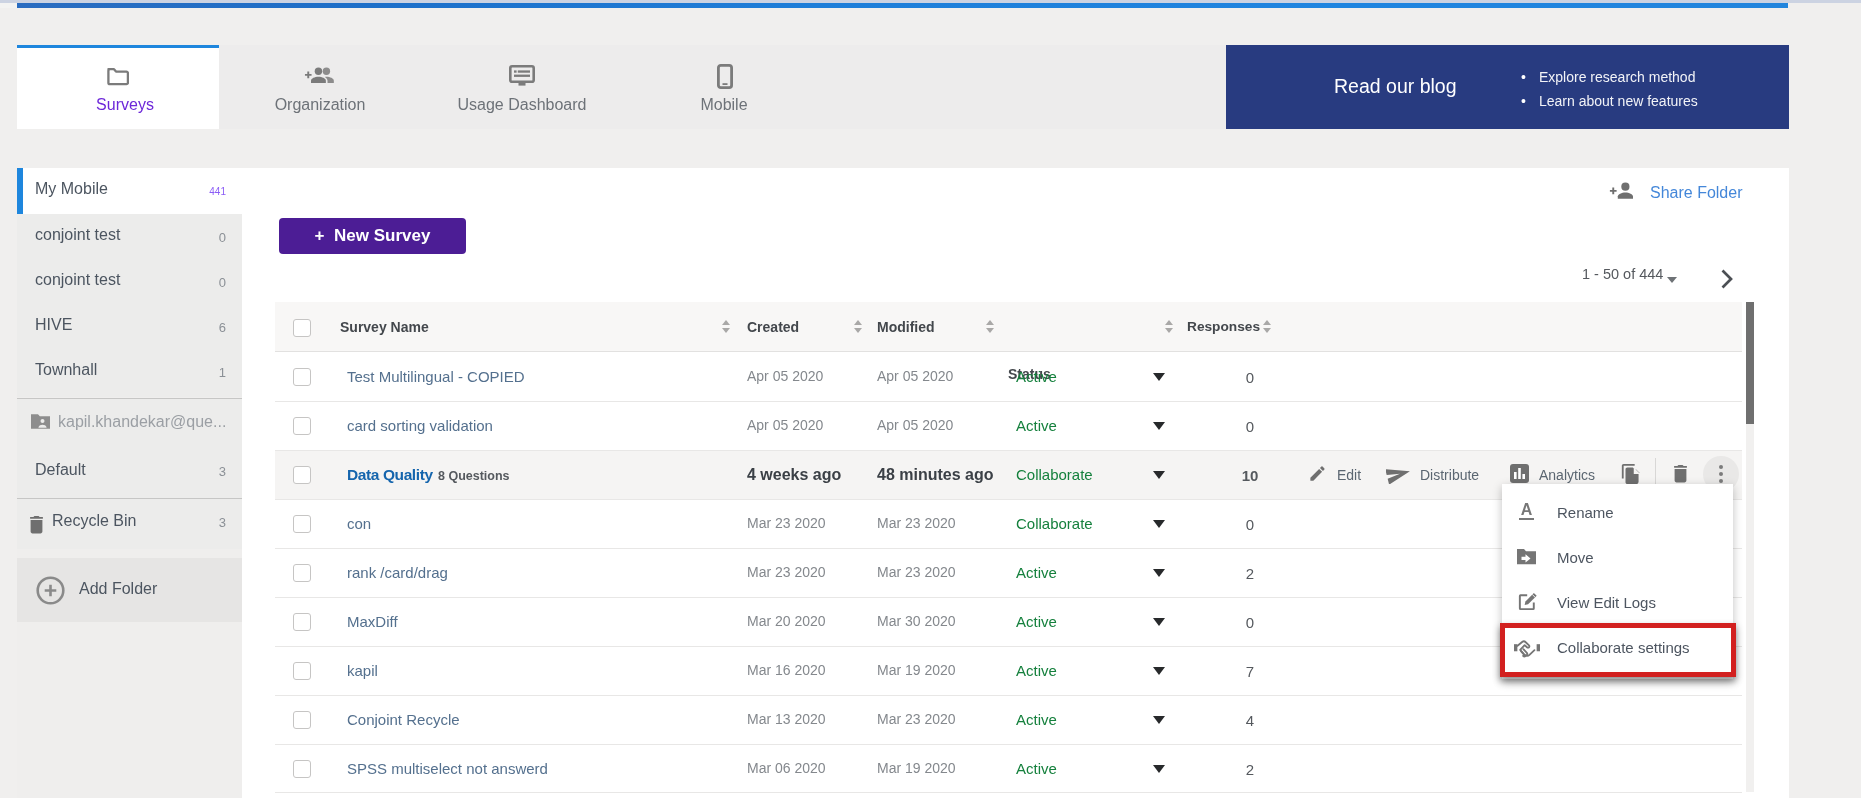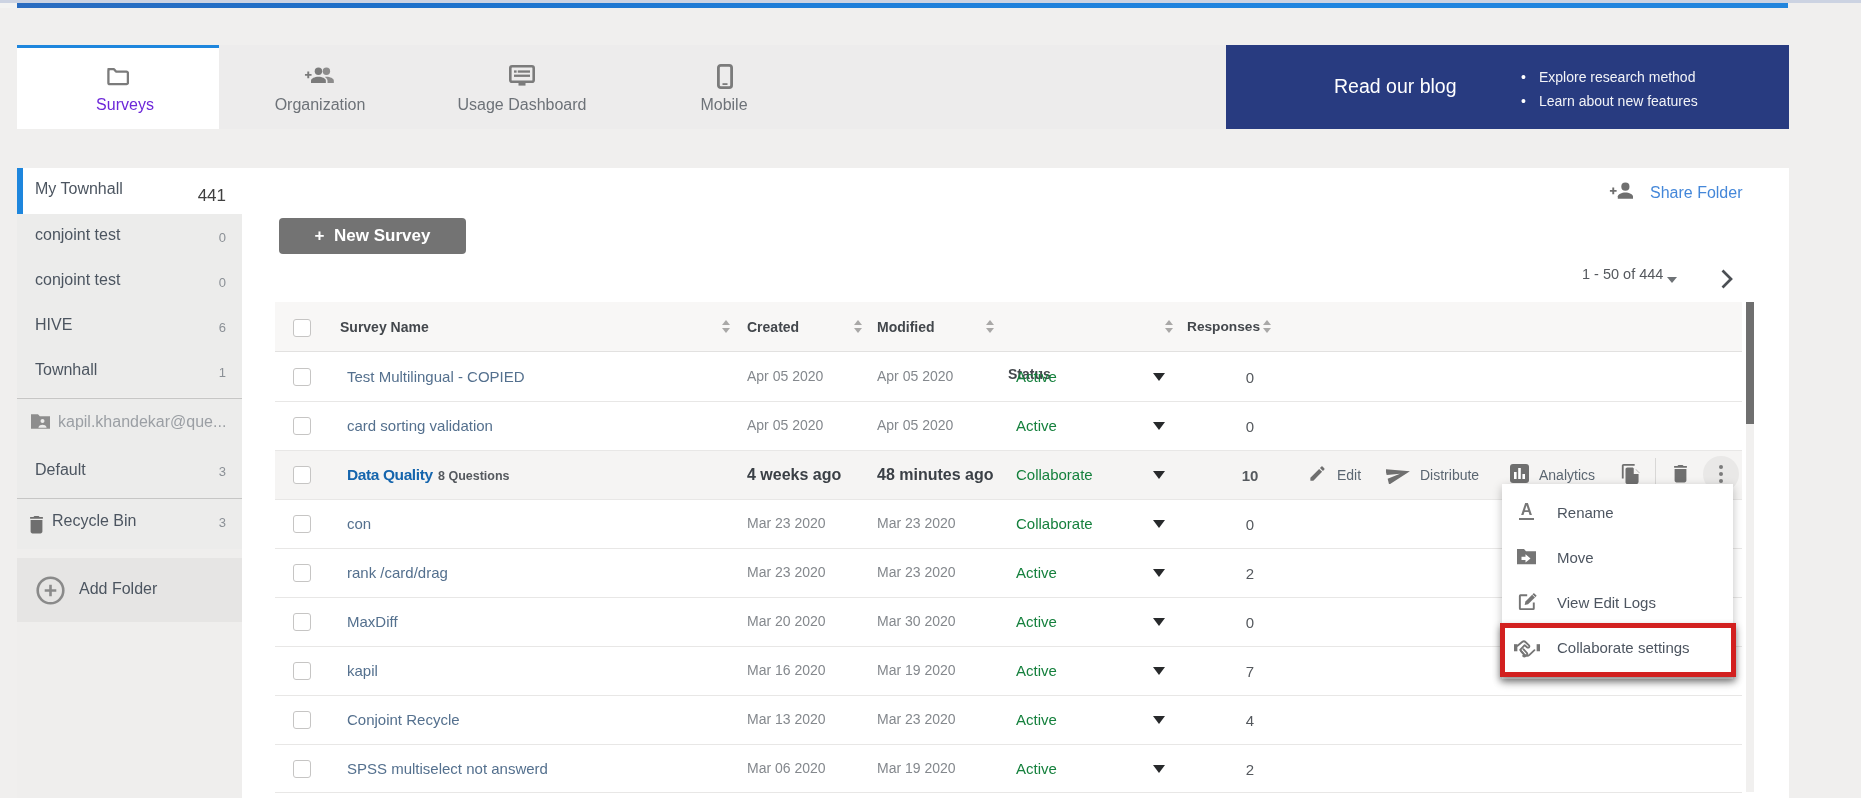--- a/index.html
+++ b/index.html
@@ -81,22 +81,22 @@
 <div class="abs" style="left:1226px;top:45px;width:563px;height:84px;background:#283b80;"></div>
 <div class="abs" style="left:1310px;top:75px;width:240px;height:26px;color:#ffffff;font-size:19.5px;margin-left:24px;">Read our blog</div>
 <div class="abs" style="left:1521px;top:69px;color:#ffffff;font-size:14px;">•</div>
 <div class="abs" style="left:1539px;top:69px;color:#f2f3f7;font-size:14px;">Explore research method</div>
 <div class="abs" style="left:1521px;top:93px;color:#ffffff;font-size:14px;">•</div>
 <div class="abs" style="left:1539px;top:93px;color:#f2f3f7;font-size:14px;">Learn about new features</div>
 
 <div class="abs" style="left:17px;top:168px;width:225px;height:630px;background:#efeeed;"></div>
 
 <div class="abs" style="left:17px;top:168px;width:225px;height:46px;background:#ffffff;border-left:6px solid #1e86dd;"></div>
-<div class="abs" style="left:35px;top:180px;font-size:16px;color:#4c5560;">My Townhall</div>
-<div class="abs" style="left:120px;top:186px;width:106px;text-align:right;font-size:17px;color:#404040;">441</div>
+<div class="abs" style="left:35px;top:180px;font-size:16px;color:#4c5560;">My Mobile</div>
+<div class="abs" style="left:120px;top:186px;width:106px;text-align:right;font-size:10px;color:#8b5cf6;">441</div>
 
 <div class="abs" style="left:17px;top:214px;width:225px;height:183px;background:#ececeb;"></div>
 <div class="abs" style="left:35px;top:226px;font-size:16px;color:#4c5560;">conjoint test</div>
 <div class="abs" style="left:120px;top:230px;width:106px;text-align:right;font-size:13px;color:#8b9096;">0</div>
 <div class="abs" style="left:35px;top:271px;font-size:16px;color:#4c5560;">conjoint test</div>
 <div class="abs" style="left:120px;top:275px;width:106px;text-align:right;font-size:13px;color:#8b9096;">0</div>
 <div class="abs" style="left:35px;top:316px;font-size:16px;color:#4c5560;">HIVE</div>
 <div class="abs" style="left:120px;top:320px;width:106px;text-align:right;font-size:13px;color:#8b9096;">6</div>
 <div class="abs" style="left:35px;top:361px;font-size:16px;color:#4c5560;">Townhall</div>
 <div class="abs" style="left:120px;top:365px;width:106px;text-align:right;font-size:13px;color:#8b9096;">1</div>
@@ -130,21 +130,21 @@
 <div class="abs" style="left:36px;top:576px;">
 <svg width="29" height="29" viewBox="0 0 29 29">
       <circle cx="14.5" cy="14.5" r="12.8" fill="none" stroke="#8a8a8a" stroke-width="2.6"></circle>
       <path d="M14.5 8.7 v11.6 M8.7 14.5 h11.6" stroke="#8a8a8a" stroke-width="2.6"></path>
     </svg>
 </div>
 <div class="abs" style="left:79px;top:580px;font-size:16px;color:#4c5560;">Add Folder</div>
 
 <div class="abs" style="left:242px;top:168px;width:1547px;height:630px;background:#ffffff;"></div>
 
-<div class="abs" style="left:279px;top:218px;width:187px;height:36px;background:#737373;border-radius:4px;color:#fff;font-size:17px;font-weight:bold;text-align:center;line-height:36px;">+&nbsp;&nbsp;New Survey</div>
+<div class="abs" style="left:279px;top:218px;width:187px;height:36px;background:#4c1d95;border-radius:4px;color:#fff;font-size:17px;font-weight:bold;text-align:center;line-height:36px;">+&nbsp;&nbsp;New Survey</div>
 
 <div class="abs" id="share-icon" style="left:1609px;top:182px;">
 <svg width="27" height="19" viewBox="0 0 27 19">
 <path d="M7.6 7.9 H5.2 V5.5 H3.3 v2.4 H0.9 v1.9 h2.4 v2.4 h1.9 V9.8 h2.4z" fill="#6f6f6f"></path>
 <circle cx="16.4" cy="4.7" r="4.1" fill="#6f6f6f"></circle>
 <path d="M16.4 10.4 c-3.7 0 -7.6 1.8 -7.6 3.9 v2.5 h15.2 v-2.5 c0 -2.1 -3.9 -3.9 -7.6 -3.9z" fill="#6f6f6f"></path>
 </svg>
 </div>
 <div class="abs" style="left:1650px;top:184px;font-size:16px;color:#4487d9;">Share Folder</div>
 

